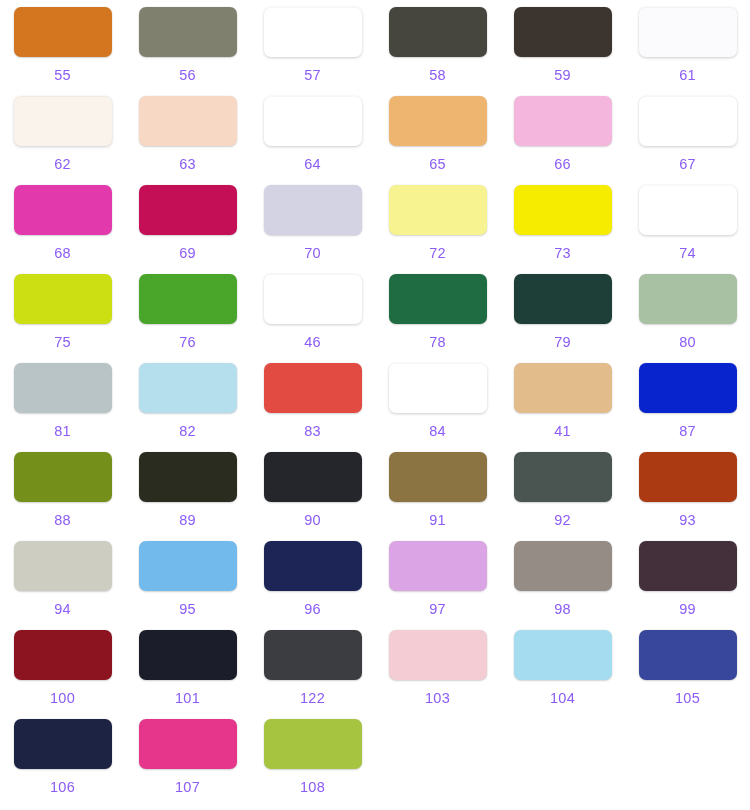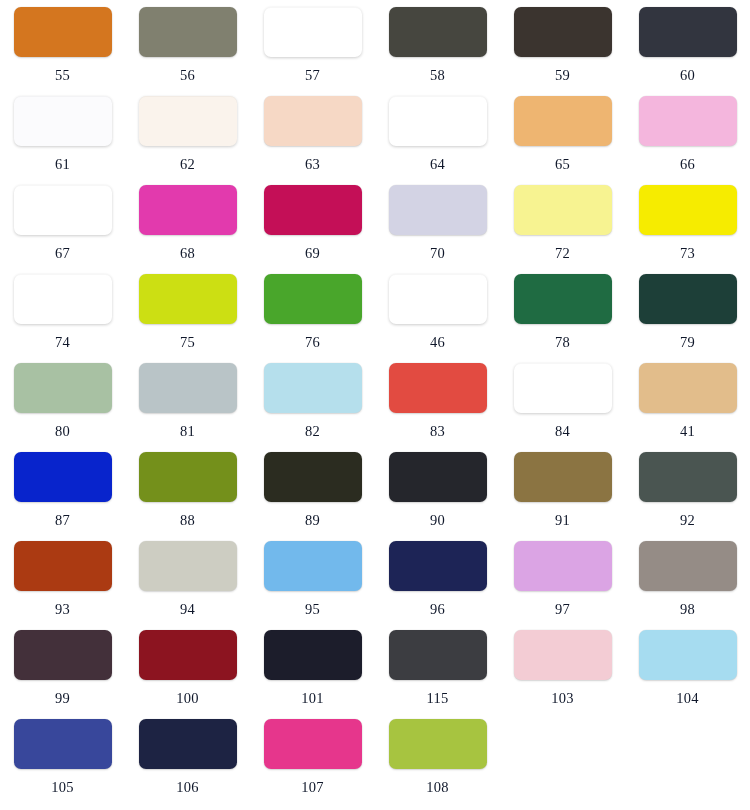--- a/index.html
+++ b/index.html
@@ -43,25 +43,24 @@
   .swatch-chip.light {
     box-shadow:
        0 1px 3px rgba(0,0,0,0.20),
        inset 0 1px 0 rgba(0,0,0,0.03);
   }
 
   .swatch-label {
     margin-top: 11px;
     font-size: 14.5px;
     font-weight: 400;
-    color: #0f172a;
+    color: #8b5cf6;
     letter-spacing: 0.3px;
     line-height: 1;
     text-align: center;
-    font-family: Liberation Serif, serif;
   }
 </style>
 </head>
 <body>
 
 <div id="swatch-grid">
     <div class="swatch-cell">
       <div class="swatch-chip" style="background: rgb(212, 118, 31);"></div>
       <div class="swatch-label">55</div>
     </div>
@@ -75,24 +74,20 @@
     </div>
     <div class="swatch-cell">
       <div class="swatch-chip" style="background: rgb(70, 70, 63);"></div>
       <div class="swatch-label">58</div>
     </div>
     <div class="swatch-cell">
       <div class="swatch-chip" style="background: rgb(59, 52, 47);"></div>
       <div class="swatch-label">59</div>
     </div>
     <div class="swatch-cell">
-      <div class="swatch-chip" style="background: rgb(50, 53, 63);"></div>
-      <div class="swatch-label">60</div>
-    </div>
-    <div class="swatch-cell">
       <div class="swatch-chip light" style="background: rgb(251, 251, 253);"></div>
       <div class="swatch-label">61</div>
     </div>
     <div class="swatch-cell">
       <div class="swatch-chip light" style="background: rgb(250, 243, 236);"></div>
       <div class="swatch-label">62</div>
     </div>
     <div class="swatch-cell">
       <div class="swatch-chip" style="background: rgb(246, 216, 197);"></div>
       <div class="swatch-label">63</div>
@@ -236,21 +231,21 @@
     <div class="swatch-cell">
       <div class="swatch-chip" style="background: rgb(140, 20, 32);"></div>
       <div class="swatch-label">100</div>
     </div>
     <div class="swatch-cell">
       <div class="swatch-chip" style="background: rgb(28, 29, 43);"></div>
       <div class="swatch-label">101</div>
     </div>
     <div class="swatch-cell">
       <div class="swatch-chip" style="background: rgb(60, 61, 65);"></div>
-      <div class="swatch-label">115</div>
+      <div class="swatch-label">122</div>
     </div>
     <div class="swatch-cell">
       <div class="swatch-chip" style="background: rgb(243, 204, 212);"></div>
       <div class="swatch-label">103</div>
     </div>
     <div class="swatch-cell">
       <div class="swatch-chip" style="background: rgb(166, 220, 240);"></div>
       <div class="swatch-label">104</div>
     </div>
     <div class="swatch-cell">

